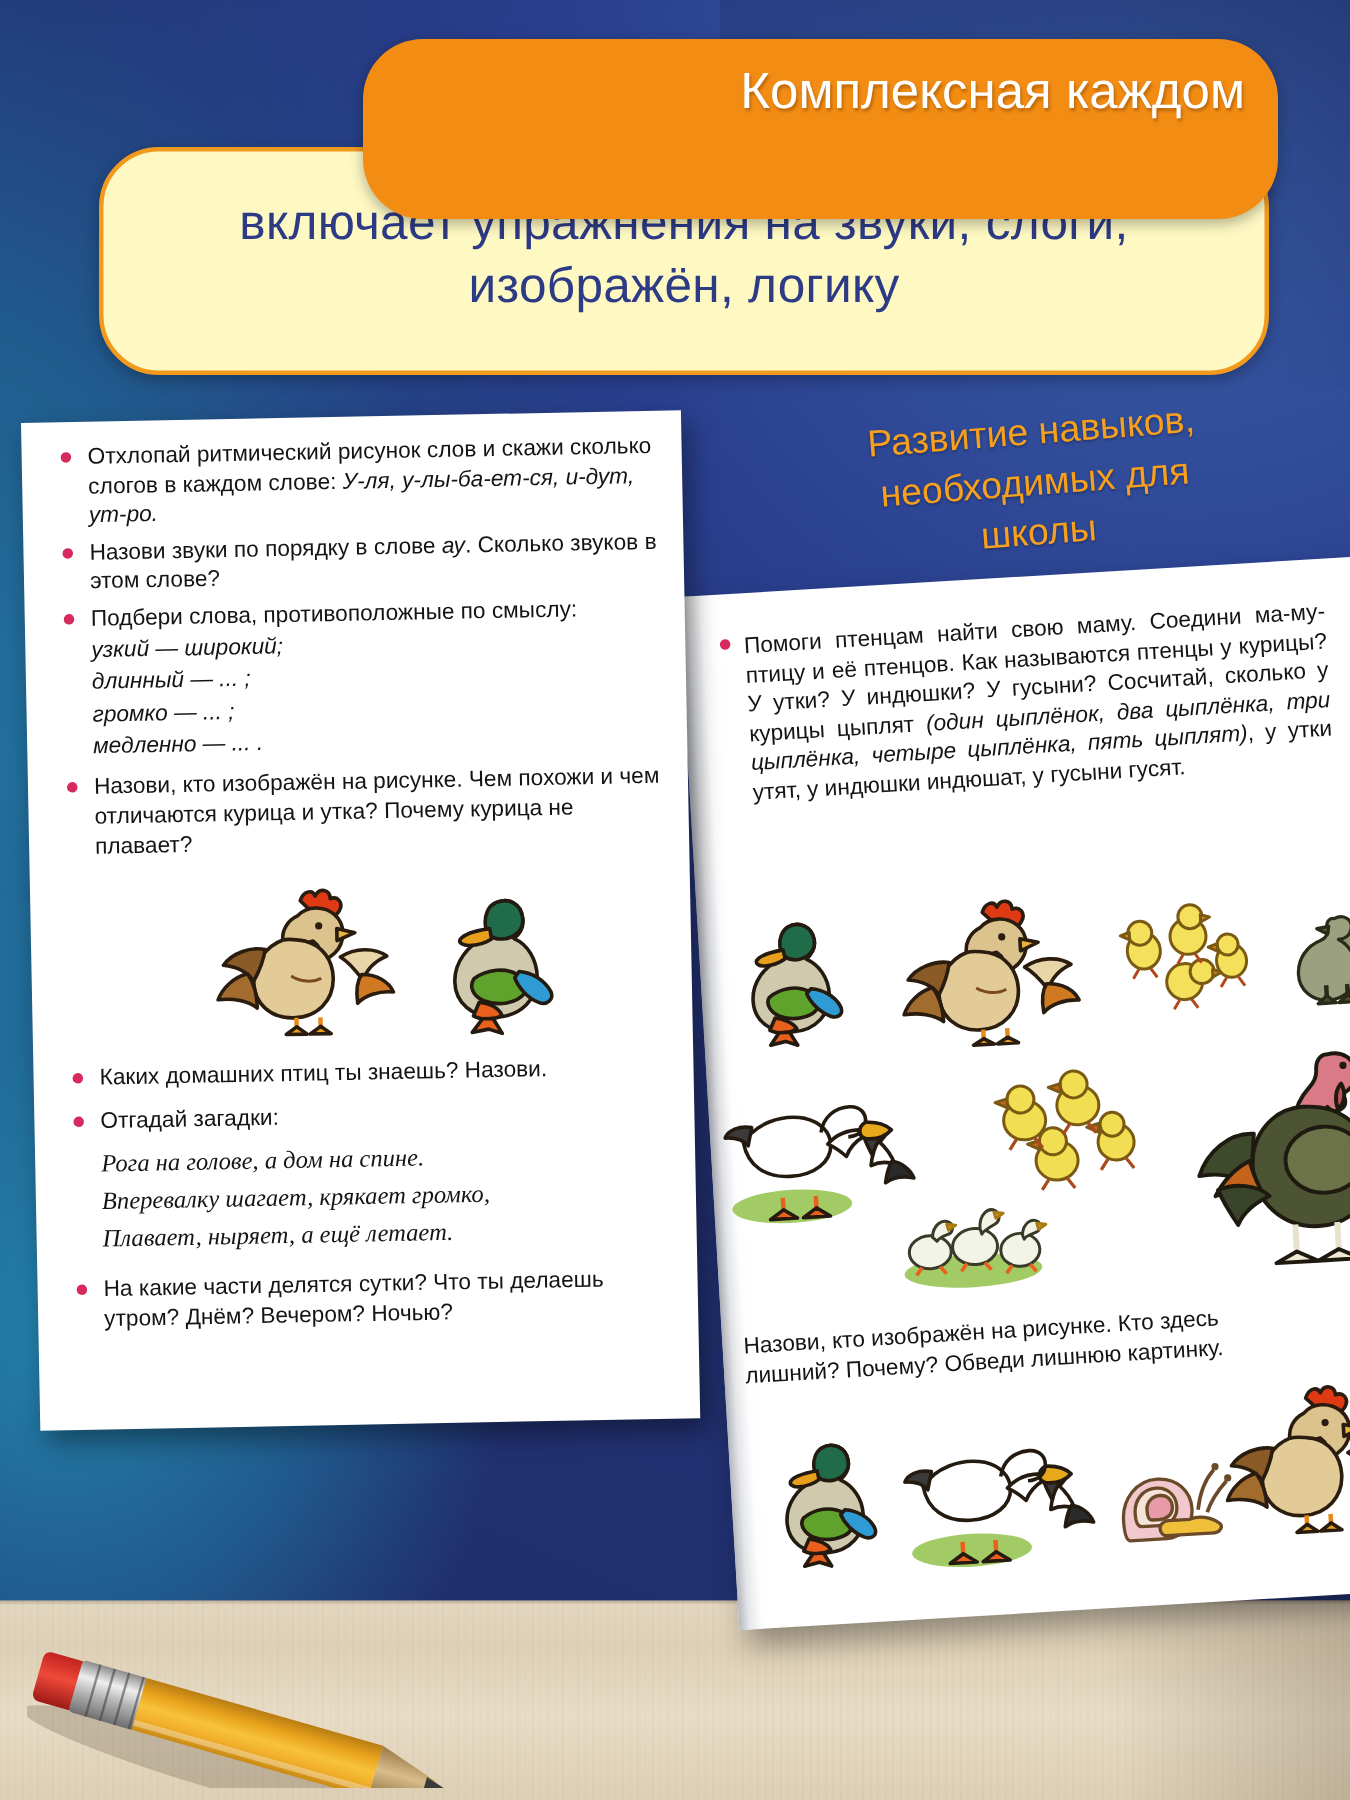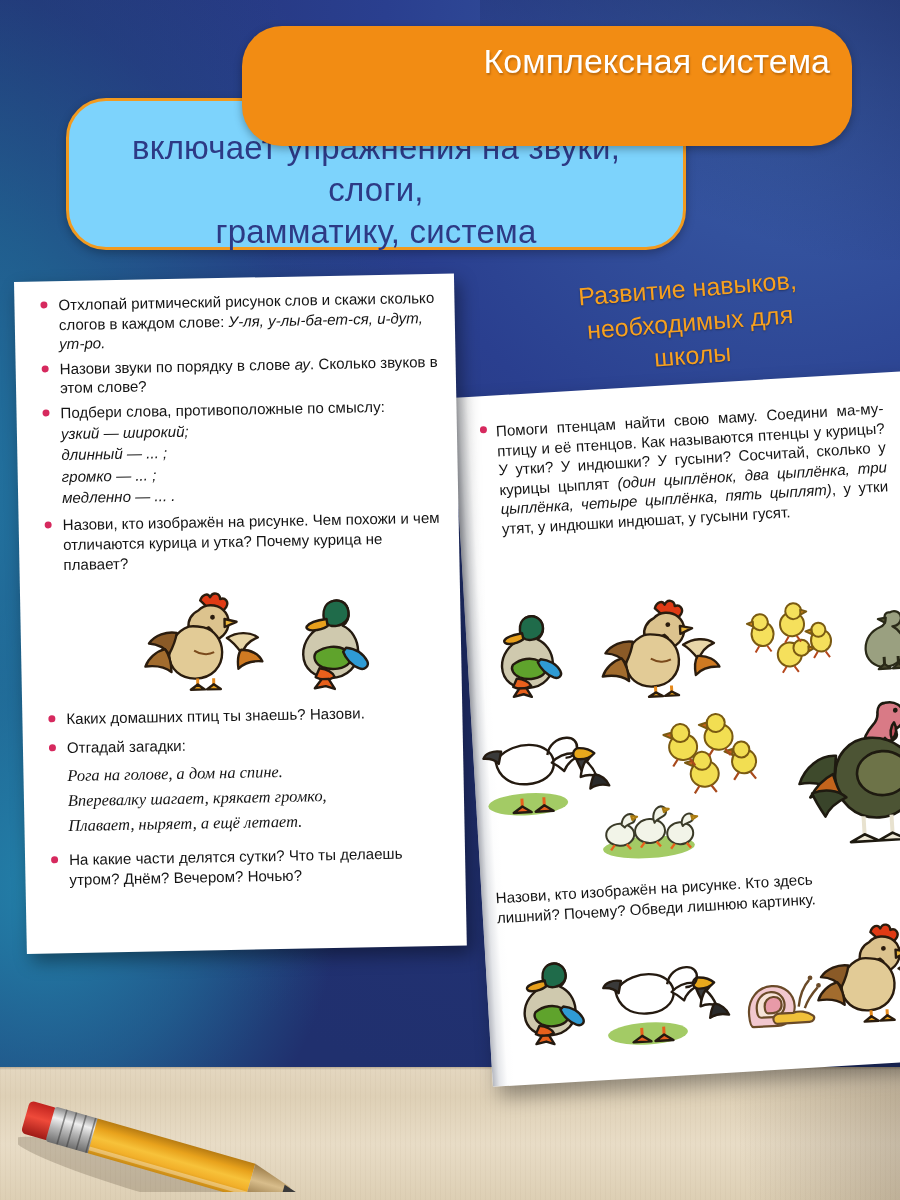--- a/index.html
+++ b/index.html
@@ -45,22 +45,22 @@
     content:""; position: absolute; left:0; top:0; width: 100%; height: 3px;
     background: linear-gradient(180deg, rgba(90,70,45,0.30), rgba(90,70,45,0));
   }
   .desk-right-shadow {
     position: absolute; right: 0; bottom: 0; width: 260px; height: 133px;
     background: linear-gradient(260deg, rgba(60,45,30,0.22), rgba(60,45,30,0) 62%);
   }
 
   
   .white-banner {
-    position: absolute; left: 66px; top: 98px; width: 620px; height: 152px;
-    background: #7dd3fc;
+    position: absolute; left: 66px; top: 98px; width: 780px; height: 152px;
+    background: #fef9c3;
     border: 3px solid #f29a1e;
     border-radius: 40px;
     box-shadow: 0 3px 10px rgba(0,0,0,0.28);
     z-index: 5;
   }
   .white-banner-text {
     position: absolute; left: 0; top: 26px; width: 100%;
     text-align: center;
     color: #2d3a85;
     font-size: 33px;
@@ -181,27 +181,27 @@
   <div class="bg-teal2"></div>
   <div class="bg-dark-tr"></div>
 
   <div class="desk">
     <div class="desk-right-shadow"></div>
   </div>
 
   <div class="white-banner">
     <div class="white-banner-text">
       <div>включает упражнения на звуки, слоги,</div>
-      <div>грамматику, система</div>
+      <div>изображён, логику</div>
     </div>
   </div>
 
   <div class="orange-banner">
     <div class="orange-banner-text">
-      <div>Комплексная система</div>
+      <div>Комплексная каждом</div>
     </div>
   </div>
 
   <div class="side-caption">
     <div>Развитие навыков,</div>
     <div>необходимых для</div>
     <div>школы</div>
   </div>
 
   <div class="page page-right">

